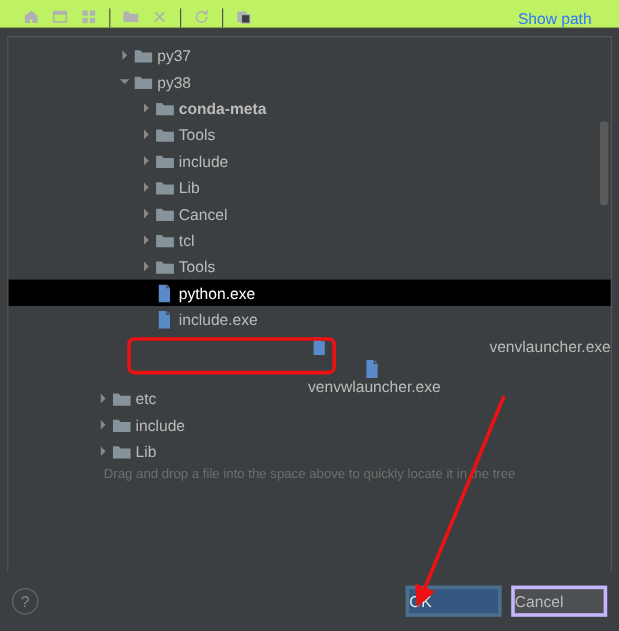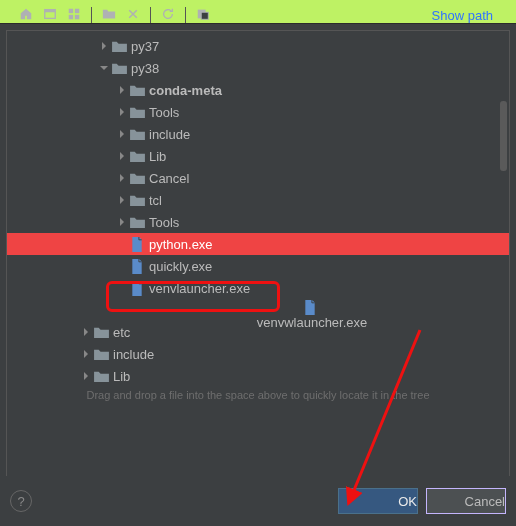--- a/index.html
+++ b/index.html
@@ -51,21 +51,21 @@
     padding-top:4px;
   }
   .row {
     height: 22px;
     display:flex;
     align-items:center;
     position:relative;
     white-space:nowrap;
   }
   .row.selected {
-    background:#ef4444;
+    background:#000000;
     color:#fff;
   }
   .chev {
     width:14px; height:14px;
     display:flex; align-items:center; justify-content:center;
     color:#888;
     flex-shrink:0;
   }
   .chev svg { display:block; }
   .spacer { width:14px; flex-shrink:0; }
@@ -97,22 +97,22 @@
     width:22px; height:22px;
     border-radius:50%;
     border:1px solid #666;
     display:flex; align-items:center; justify-content:center;
     color:#888;
     cursor:pointer;
   }
   .buttons { margin-left:auto; display:flex; gap:8px; }
   .btn {
     width:80px; height:26px;
-    display:flex; align-items:center; justify-content:flex-end;
-    border:1px solid #c4b5fd;
+    display:flex; align-items:center; justify-content:flex-start;
+    border:3px solid #c4b5fd;
     background:#4c5052;
     color:#bbb;
     cursor:pointer;
   }
   .btn.primary {
     background:#365880;
     border-color:#4a708b;
     color:#eaeaea;
   }
   .scrollbar-thumb {
@@ -320,23 +320,23 @@
         <span class="label">python.exe</span>
       </div>
       <div class="row" style="padding-left: 108px;">
         <span class="spacer"></span>
         <span class="fico file">
           <svg width="14" height="15" viewBox="0 0 14 16">
             <path d="M2 0h7l3 3v13H2z"></path>
             <path d="M9 0v3h3" fill="none" stroke="#3c3f41"></path>
           </svg>
         </span>
-        <span class="label">quickly.exe</span>
-      </div>
-      <div class="row" style="padding-left: 108px;">
+        <span class="label">include.exe</span>
+      </div>
+      <div class="row" style="padding-left: 108px; justify-content: space-between;">
         <span class="spacer"></span>
         <span class="fico file">
           <svg width="14" height="15" viewBox="0 0 14 16">
             <path d="M2 0h7l3 3v13H2z"></path>
             <path d="M9 0v3h3" fill="none" stroke="#3c3f41"></path>
           </svg>
         </span>
         <span class="label">venvlauncher.exe</span>
       </div>
       <div class="row" style="padding-left: 108px; flex-direction: column;">

